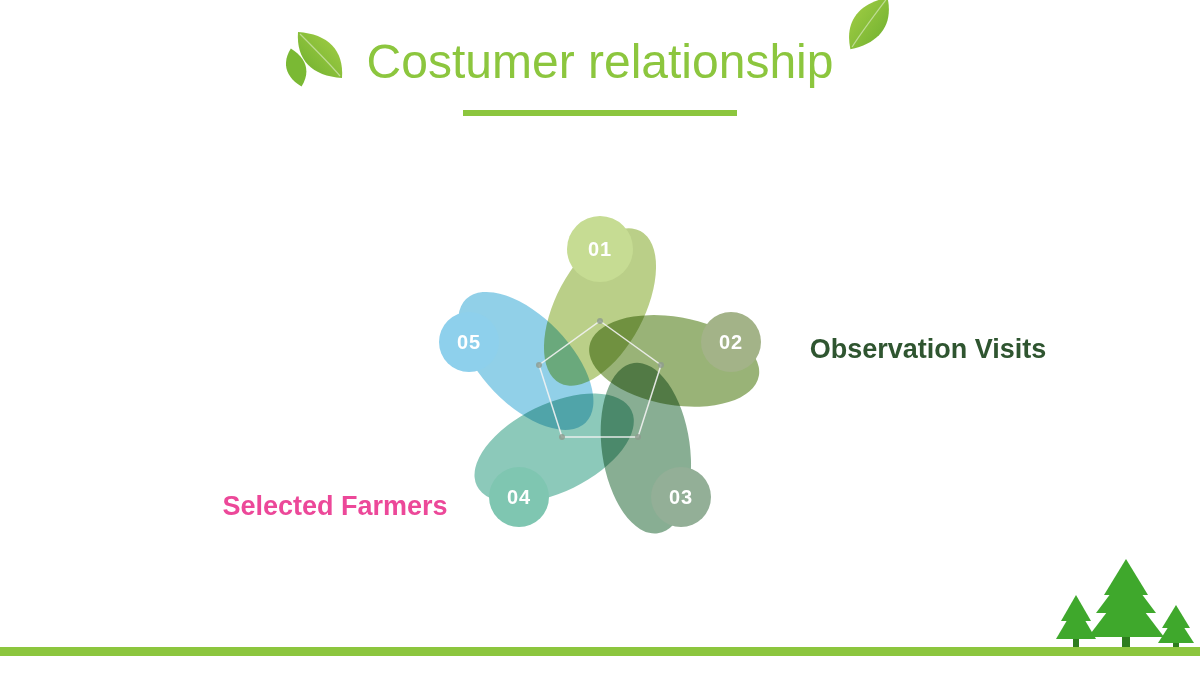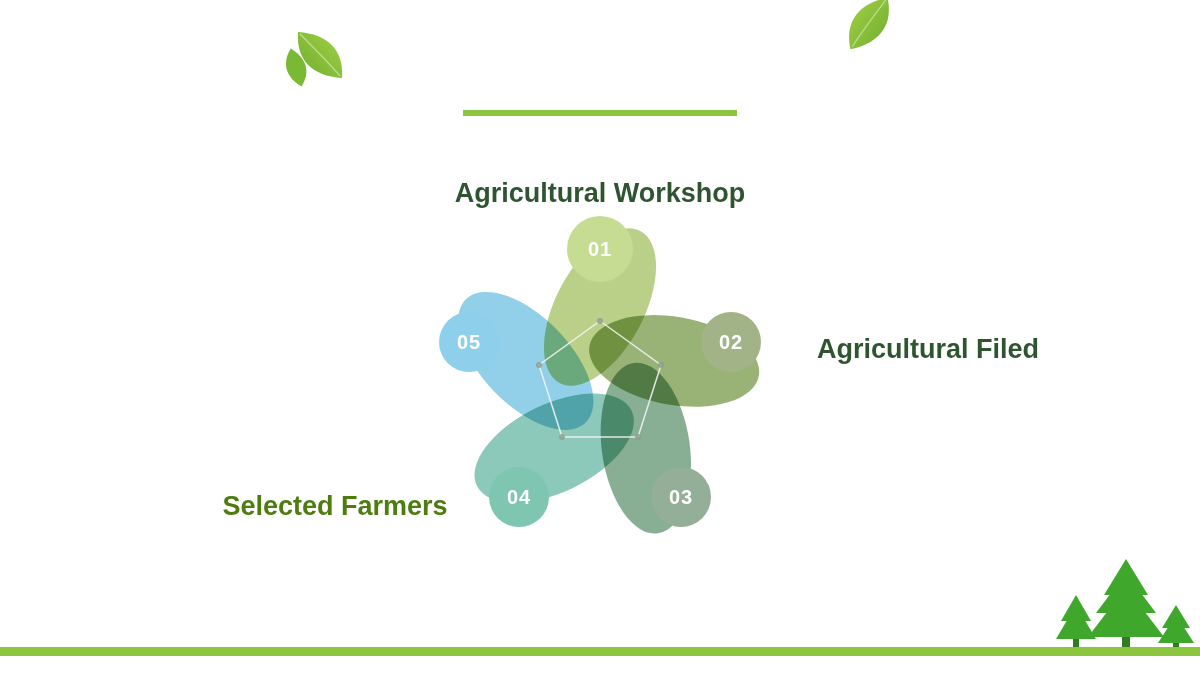--- a/index.html
+++ b/index.html
@@ -14,21 +14,21 @@
   }
   .underline{
     position:absolute;left:463px;top:110px;width:274px;height:6px;background:#8cc63e;
   }
   .leaf-left{position:absolute;left:286px;top:28px;}
   .leaf-right{position:absolute;left:836px;top:0px;}
   .label{
     position:absolute;font-size:27px;font-weight:bold;color:#2f5530;white-space:nowrap;
     transform:translateX(-50%);
   }
-  .label-red{color:#4d7c0f;}
+  .label-red{color:#ec4899;}
   .diagram{position:absolute;left:420px;top:215px;}
   .petal{fill-opacity:.8;mix-blend-mode:multiply;}
   .num-text{fill:#ffffff;font-family:"Liberation Sans",sans-serif;font-size:20px;font-weight:bold;letter-spacing:1px;text-anchor:middle;}
   .trees{position:absolute;left:1048px;top:555px;}
   .bottom-bar{position:absolute;left:0;top:647px;width:1200px;height:9px;background:#8cc63e;}
 </style>
 </head>
 <body>
 
 <div class="slide">
@@ -42,32 +42,32 @@
     </defs>
     <g transform="translate(58,4) scale(-1,1)">
       <path d="M2,46 C0,18 16,2 46,0 C48,28 32,44 2,46 Z" fill="url(#lg1)"></path>
       <path d="M4,44 C14,32 30,16 44,2" stroke="#ffffff" stroke-width="1.2" fill="none" opacity="0.45"></path>
     </g>
     <g transform="translate(30,34) scale(-0.62,0.62) rotate(-28)">
       <path d="M2,46 C0,18 16,2 46,0 C48,28 32,44 2,46 Z" fill="#7ab934"></path>
     </g>
   </svg>
 
+  <h1 class="title">Costumer relationship</h1>
 
   <svg class="leaf-right" width="60" height="58" viewBox="0 0 60 58">
     <g transform="translate(6,4) rotate(-8)">
       <path d="M2,46 C0,18 16,2 46,0 C48,28 32,44 2,46 Z" fill="url(#lg1)"></path>
       <path d="M4,44 C14,32 30,16 44,2" stroke="#ffffff" stroke-width="1.2" fill="none" opacity="0.45"></path>
     </g>
   </svg>
 
   <div class="underline"></div>
 
-  <div class="label" style="left:600px;top:178px;">Agricultural Workshop</div>
-  <div class="label" style="left:928px;top:334px;">Agricultural Filed</div>
+  <div class="label" style="left:928px;top:334px;">Observation Visits</div>
   <div class="label label-red" style="left:335px;top:491px;">Selected Farmers</div>
 
   <svg class="diagram" width="360" height="340" viewBox="0 0 360 340">
 
     <g>
       <g transform="rotate(0,180,170)">
         <ellipse class="petal" cx="180" cy="92" rx="44" ry="86" transform="rotate(28,180,92)" fill="#a9c36a"></ellipse>
       </g>
       <g transform="rotate(72,180,170)">
         <ellipse class="petal" cx="180" cy="92" rx="44" ry="86" transform="rotate(28,180,92)" fill="#7fa055"></ellipse>

